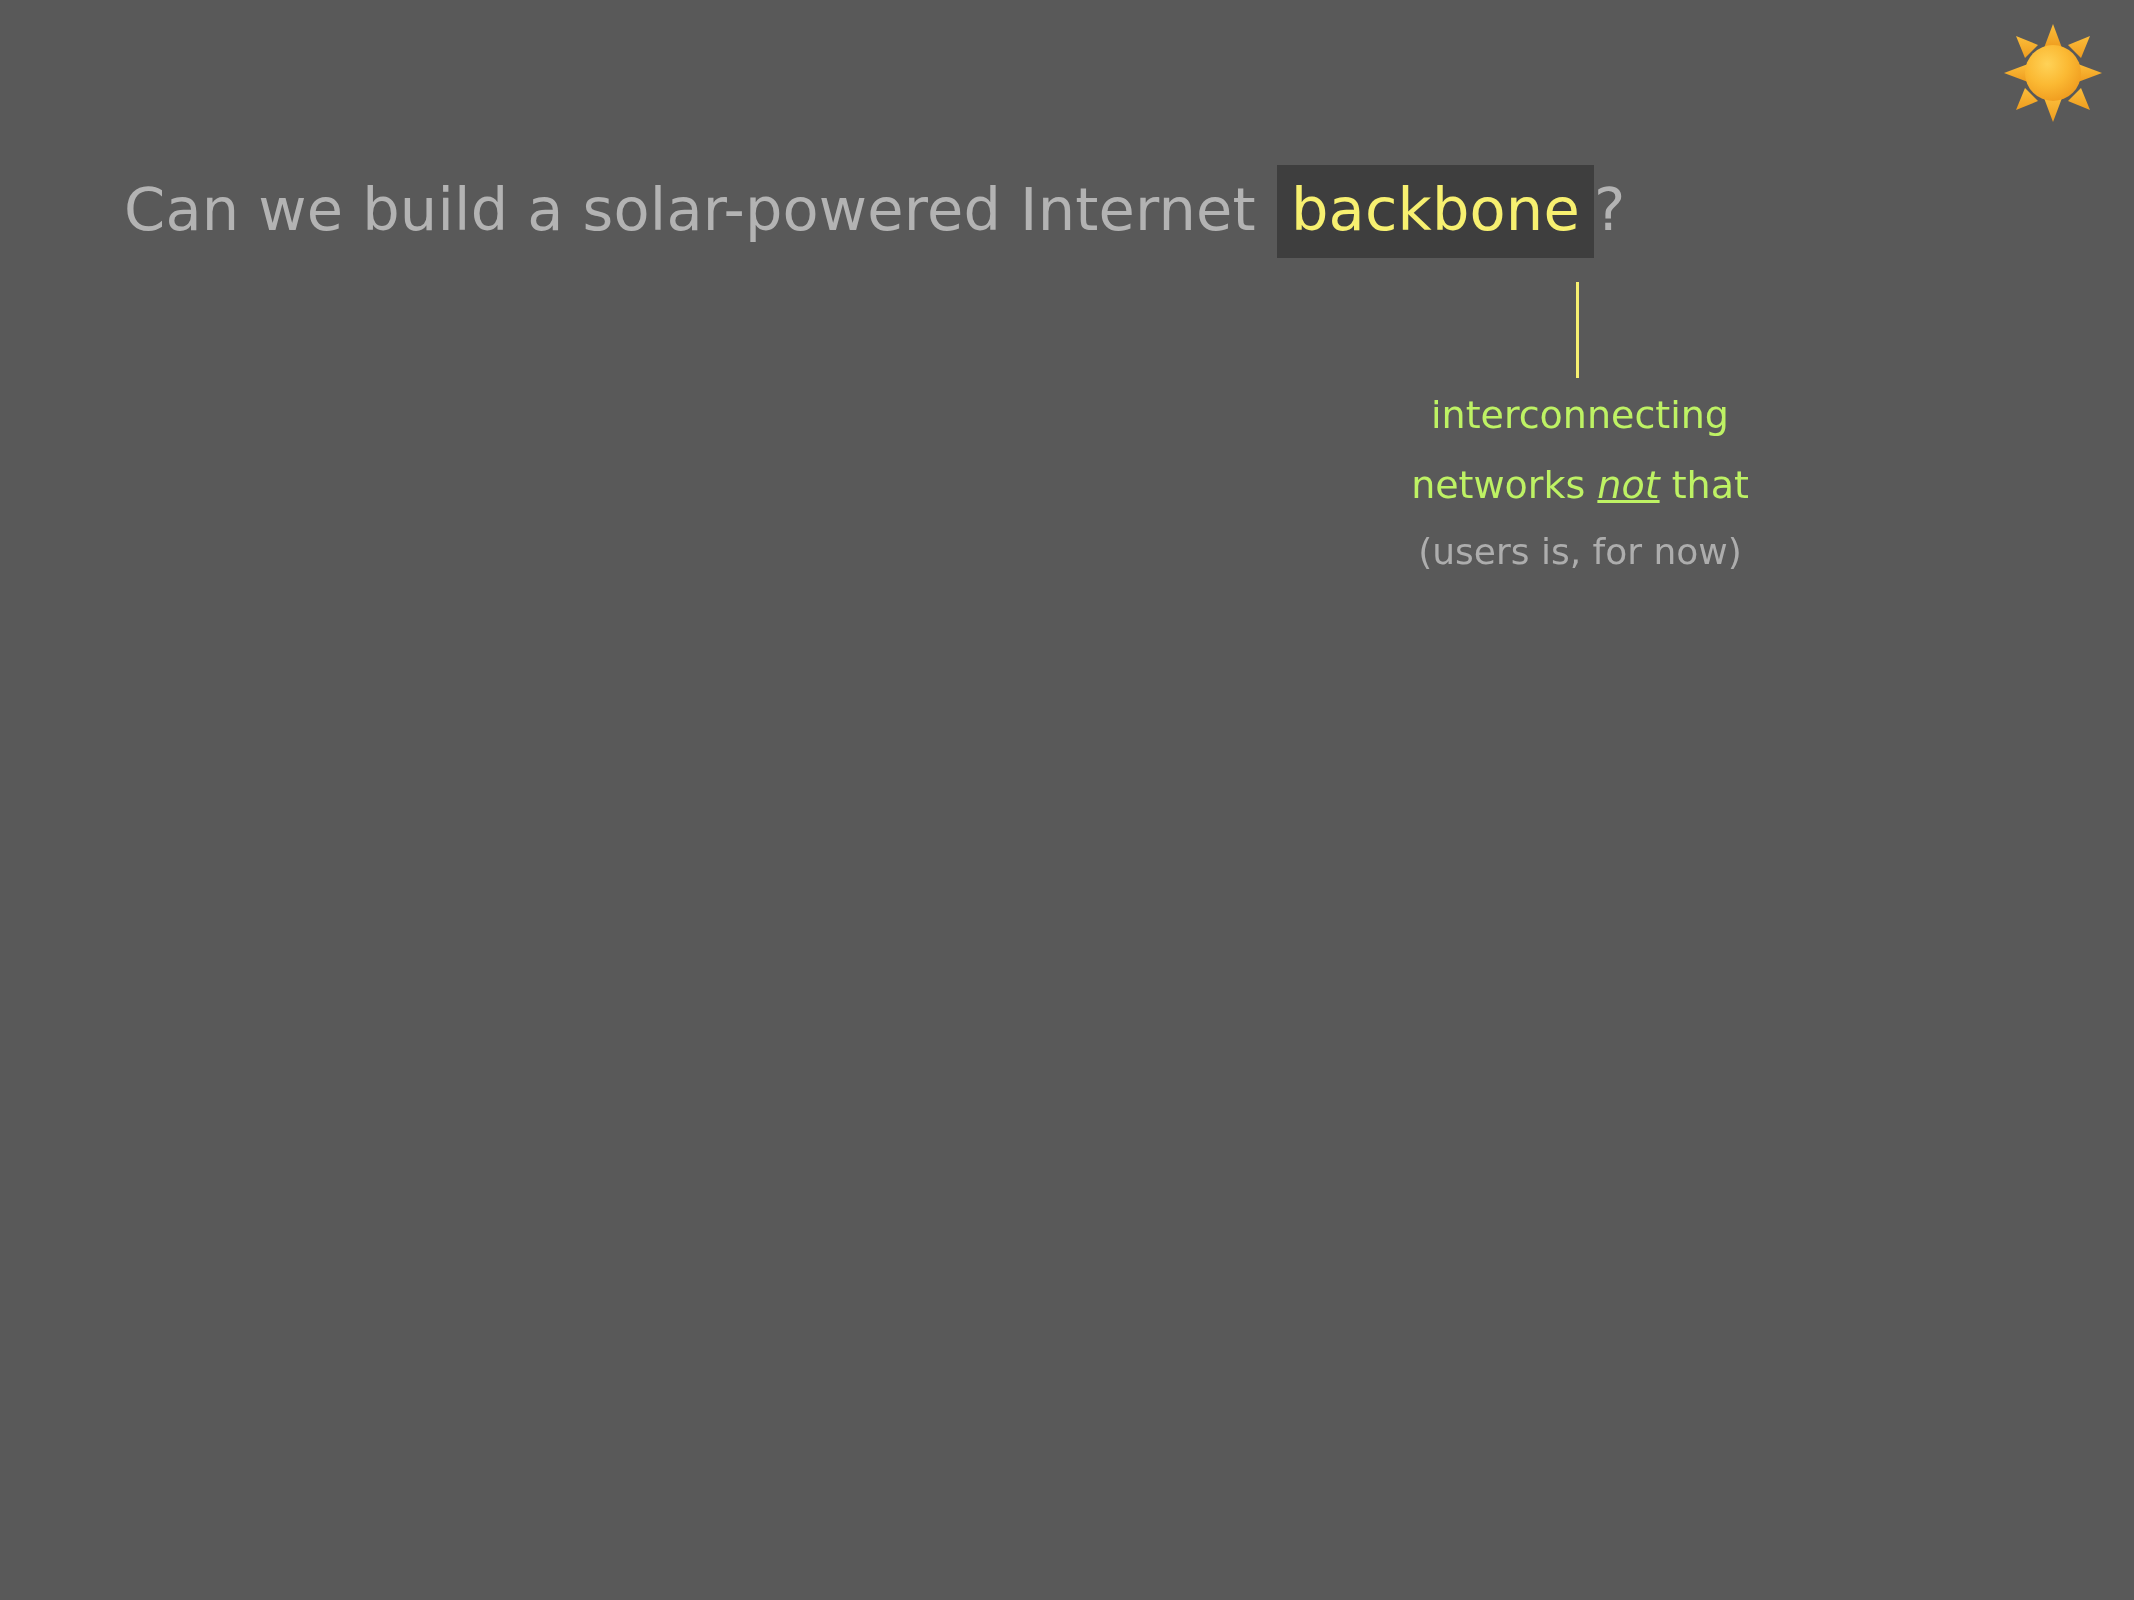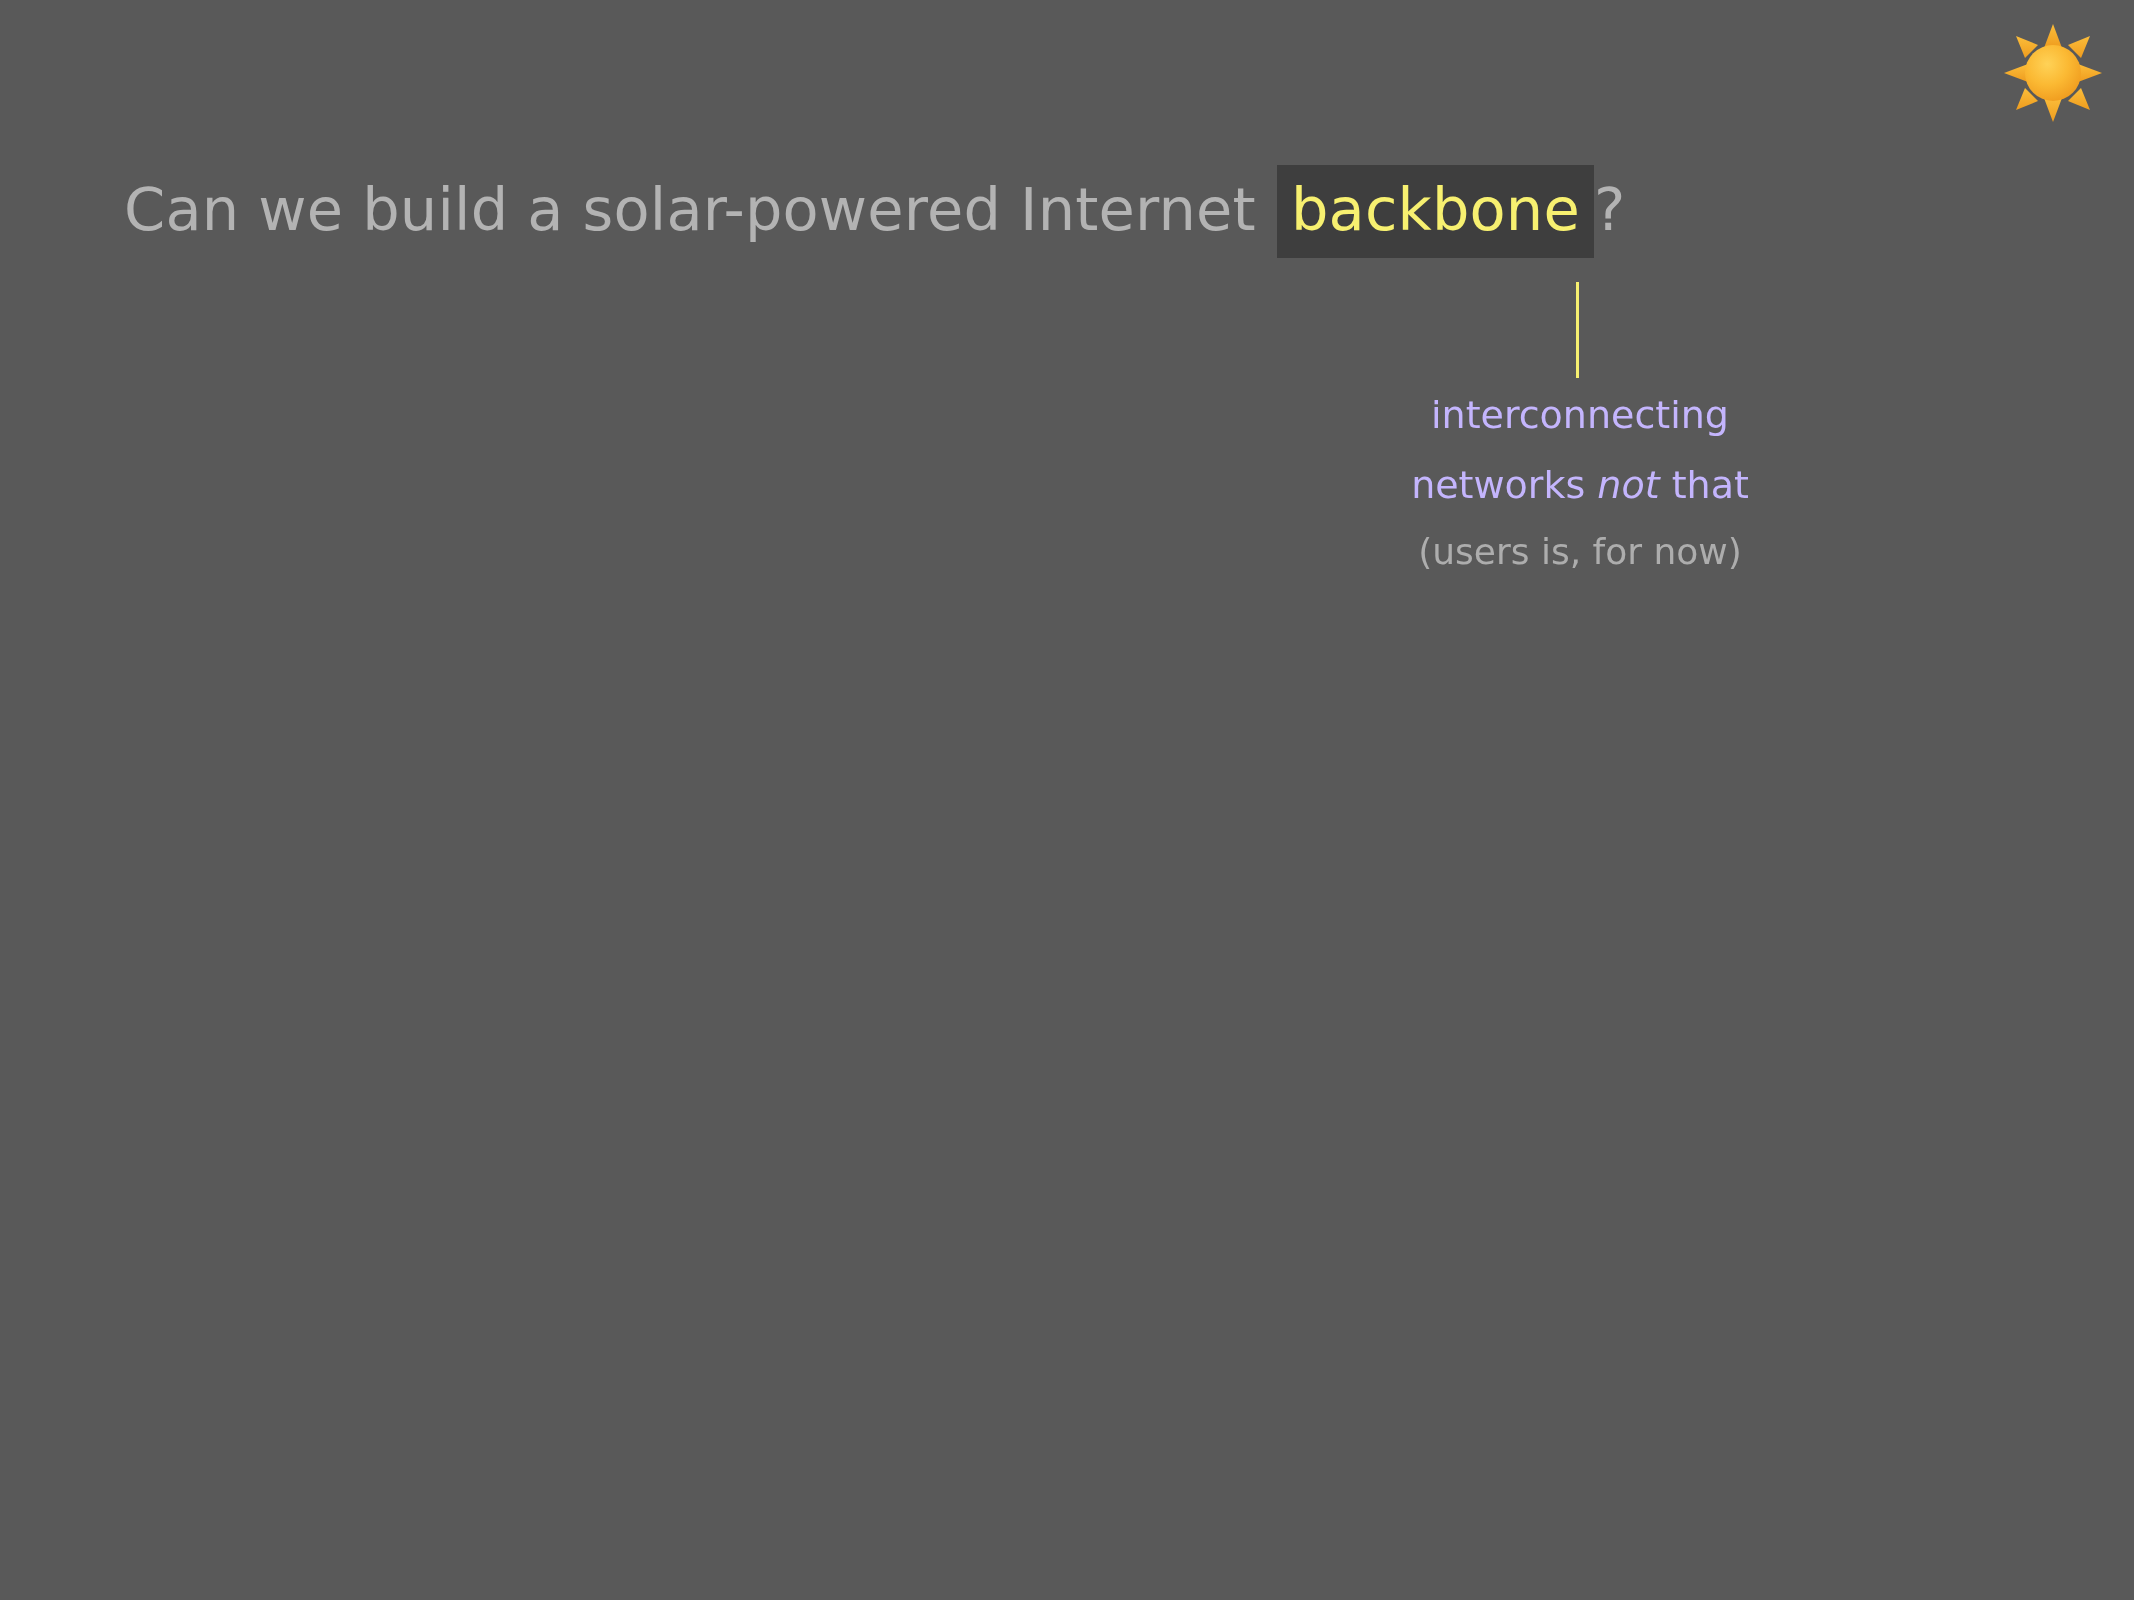--- a/index.html
+++ b/index.html
@@ -76,27 +76,28 @@
   .callout {
     position: absolute;
     left: 1330px;
     top: 396px;
     width: 500px;
     text-align: center;
     line-height: 1.0;
   }
   .callout-line {
     font-size: 38px;
-    color: #c4b5fd;
+    color: #bef264;
     margin-bottom: 32px;
     white-space: nowrap;
   }
   .callout-line.second { margin-bottom: 30px; }
   .callout-line .em {
     font-style: italic;
+    text-decoration: underline;
   }
   .callout-note {
     font-size: 36px;
     color: #adadad;
     white-space: nowrap;
   }
 </style>
 </head>
 <body>
 

